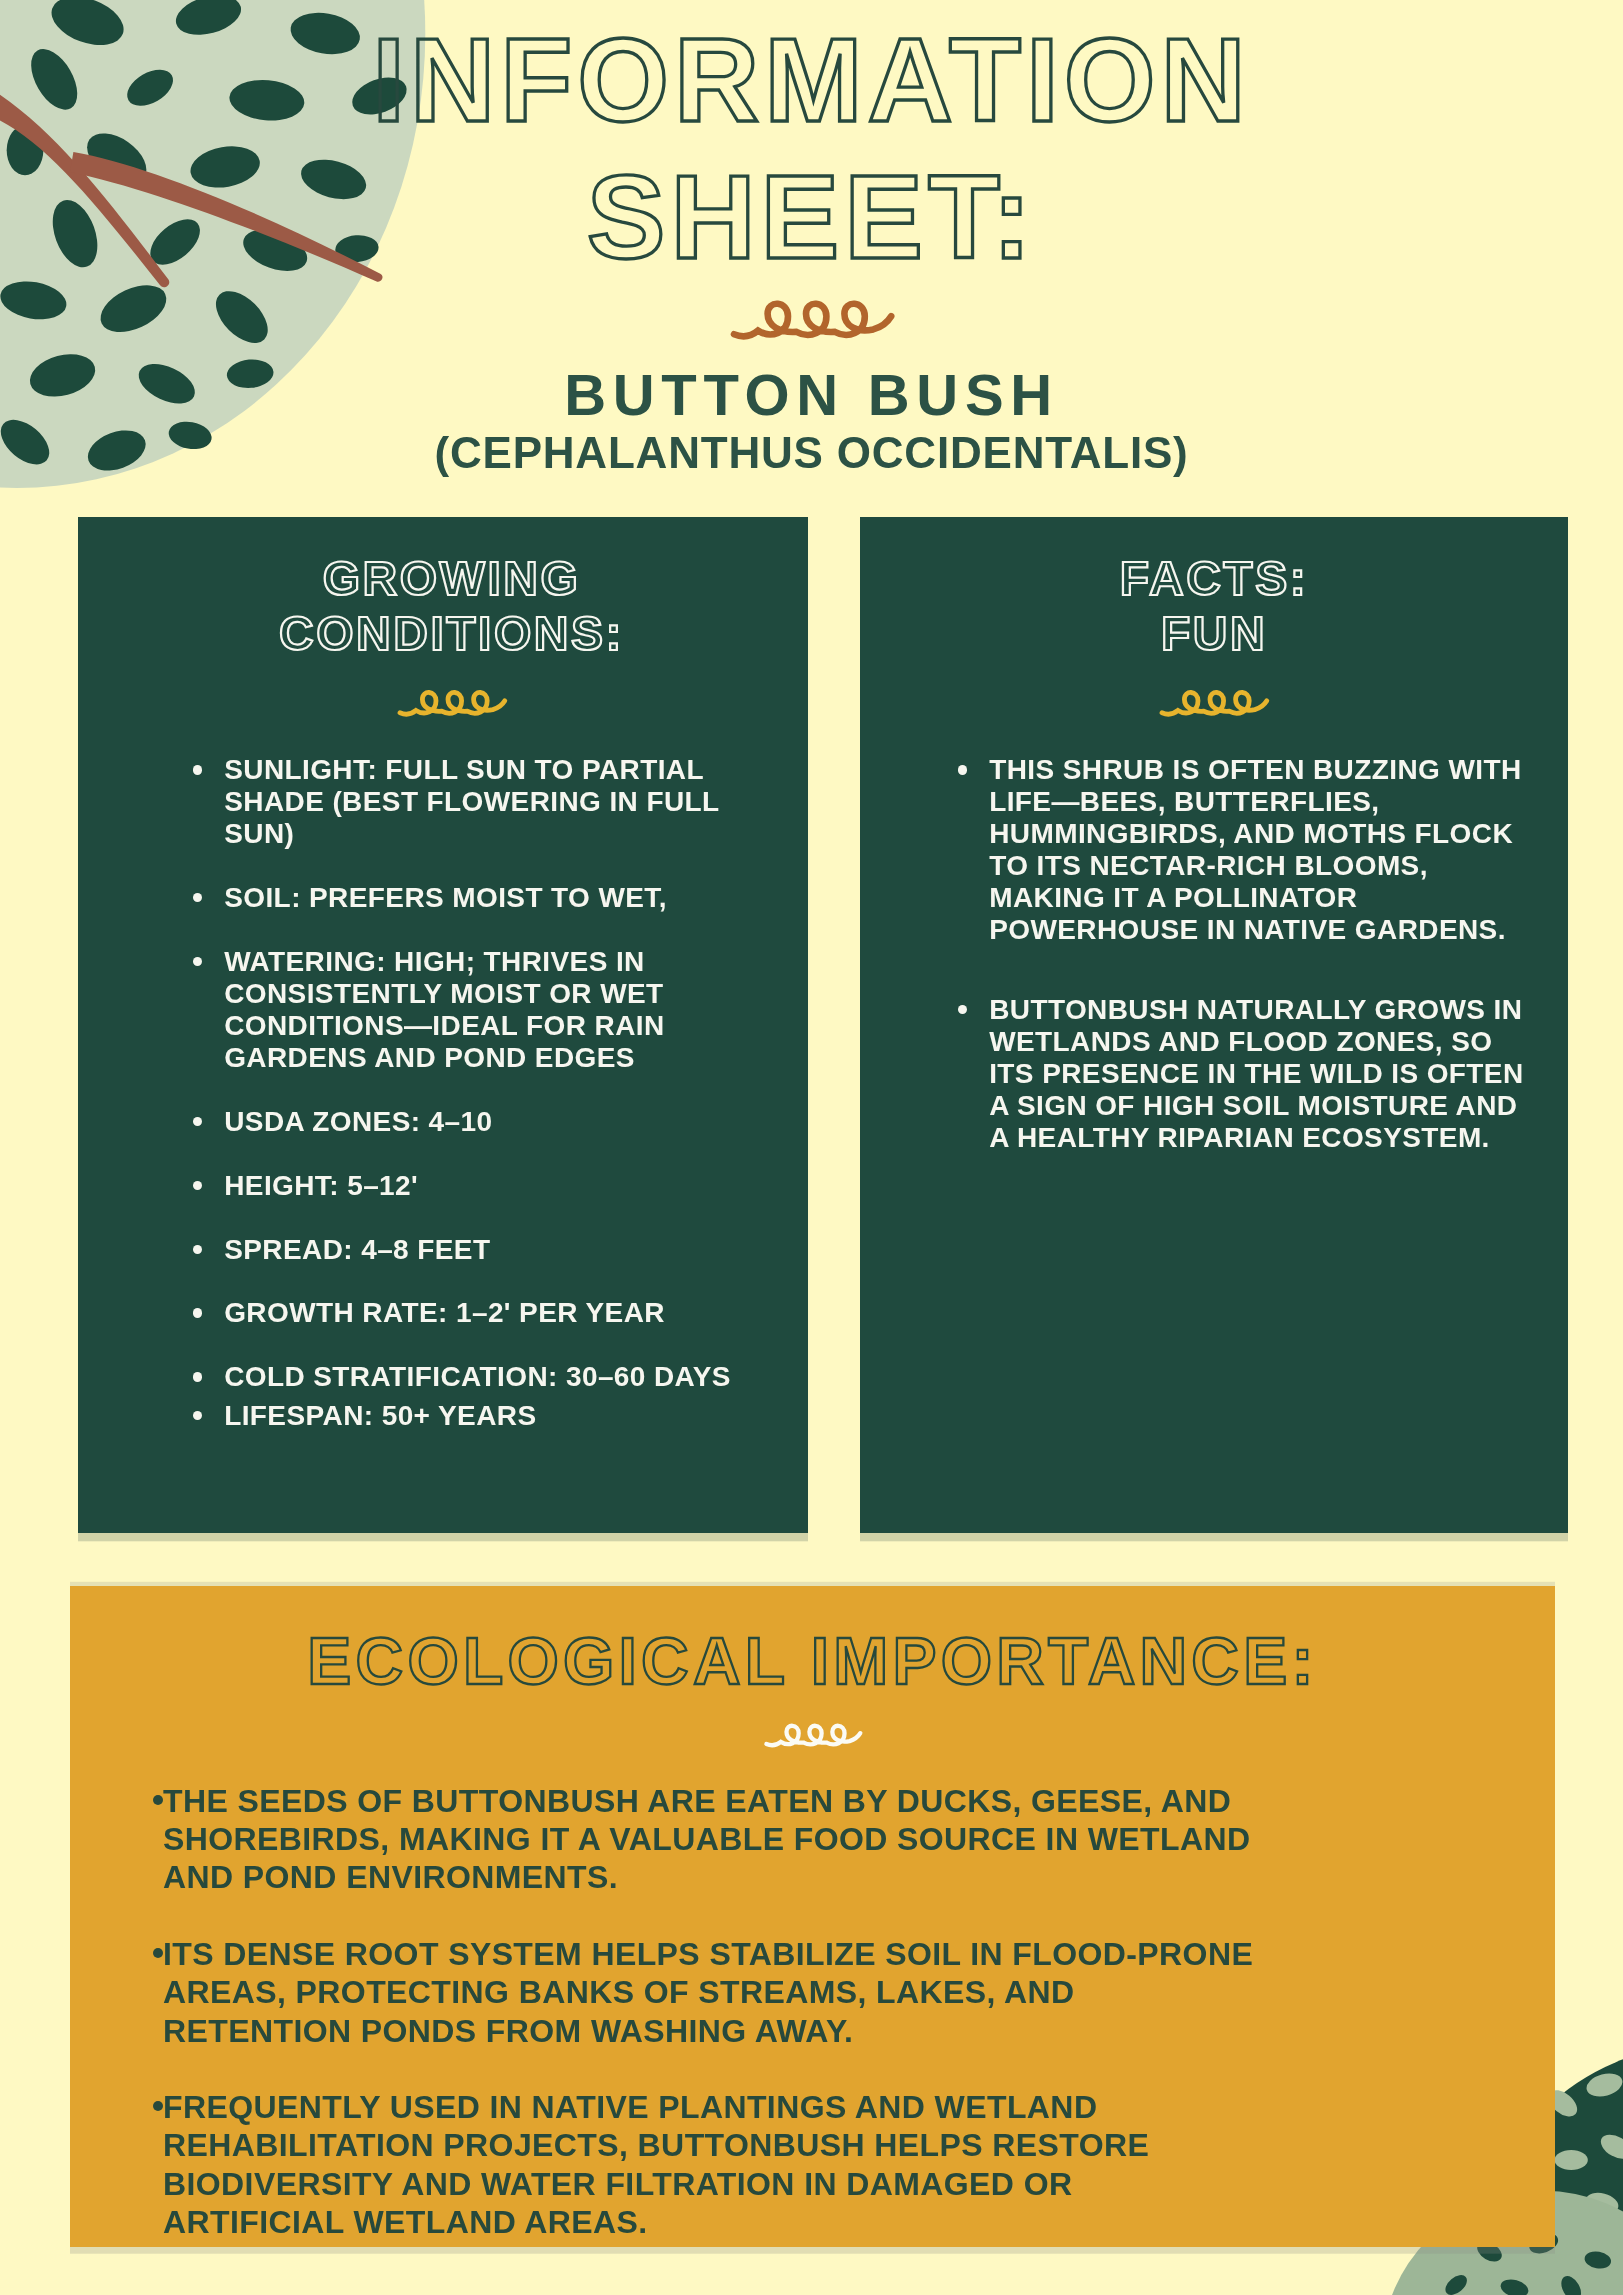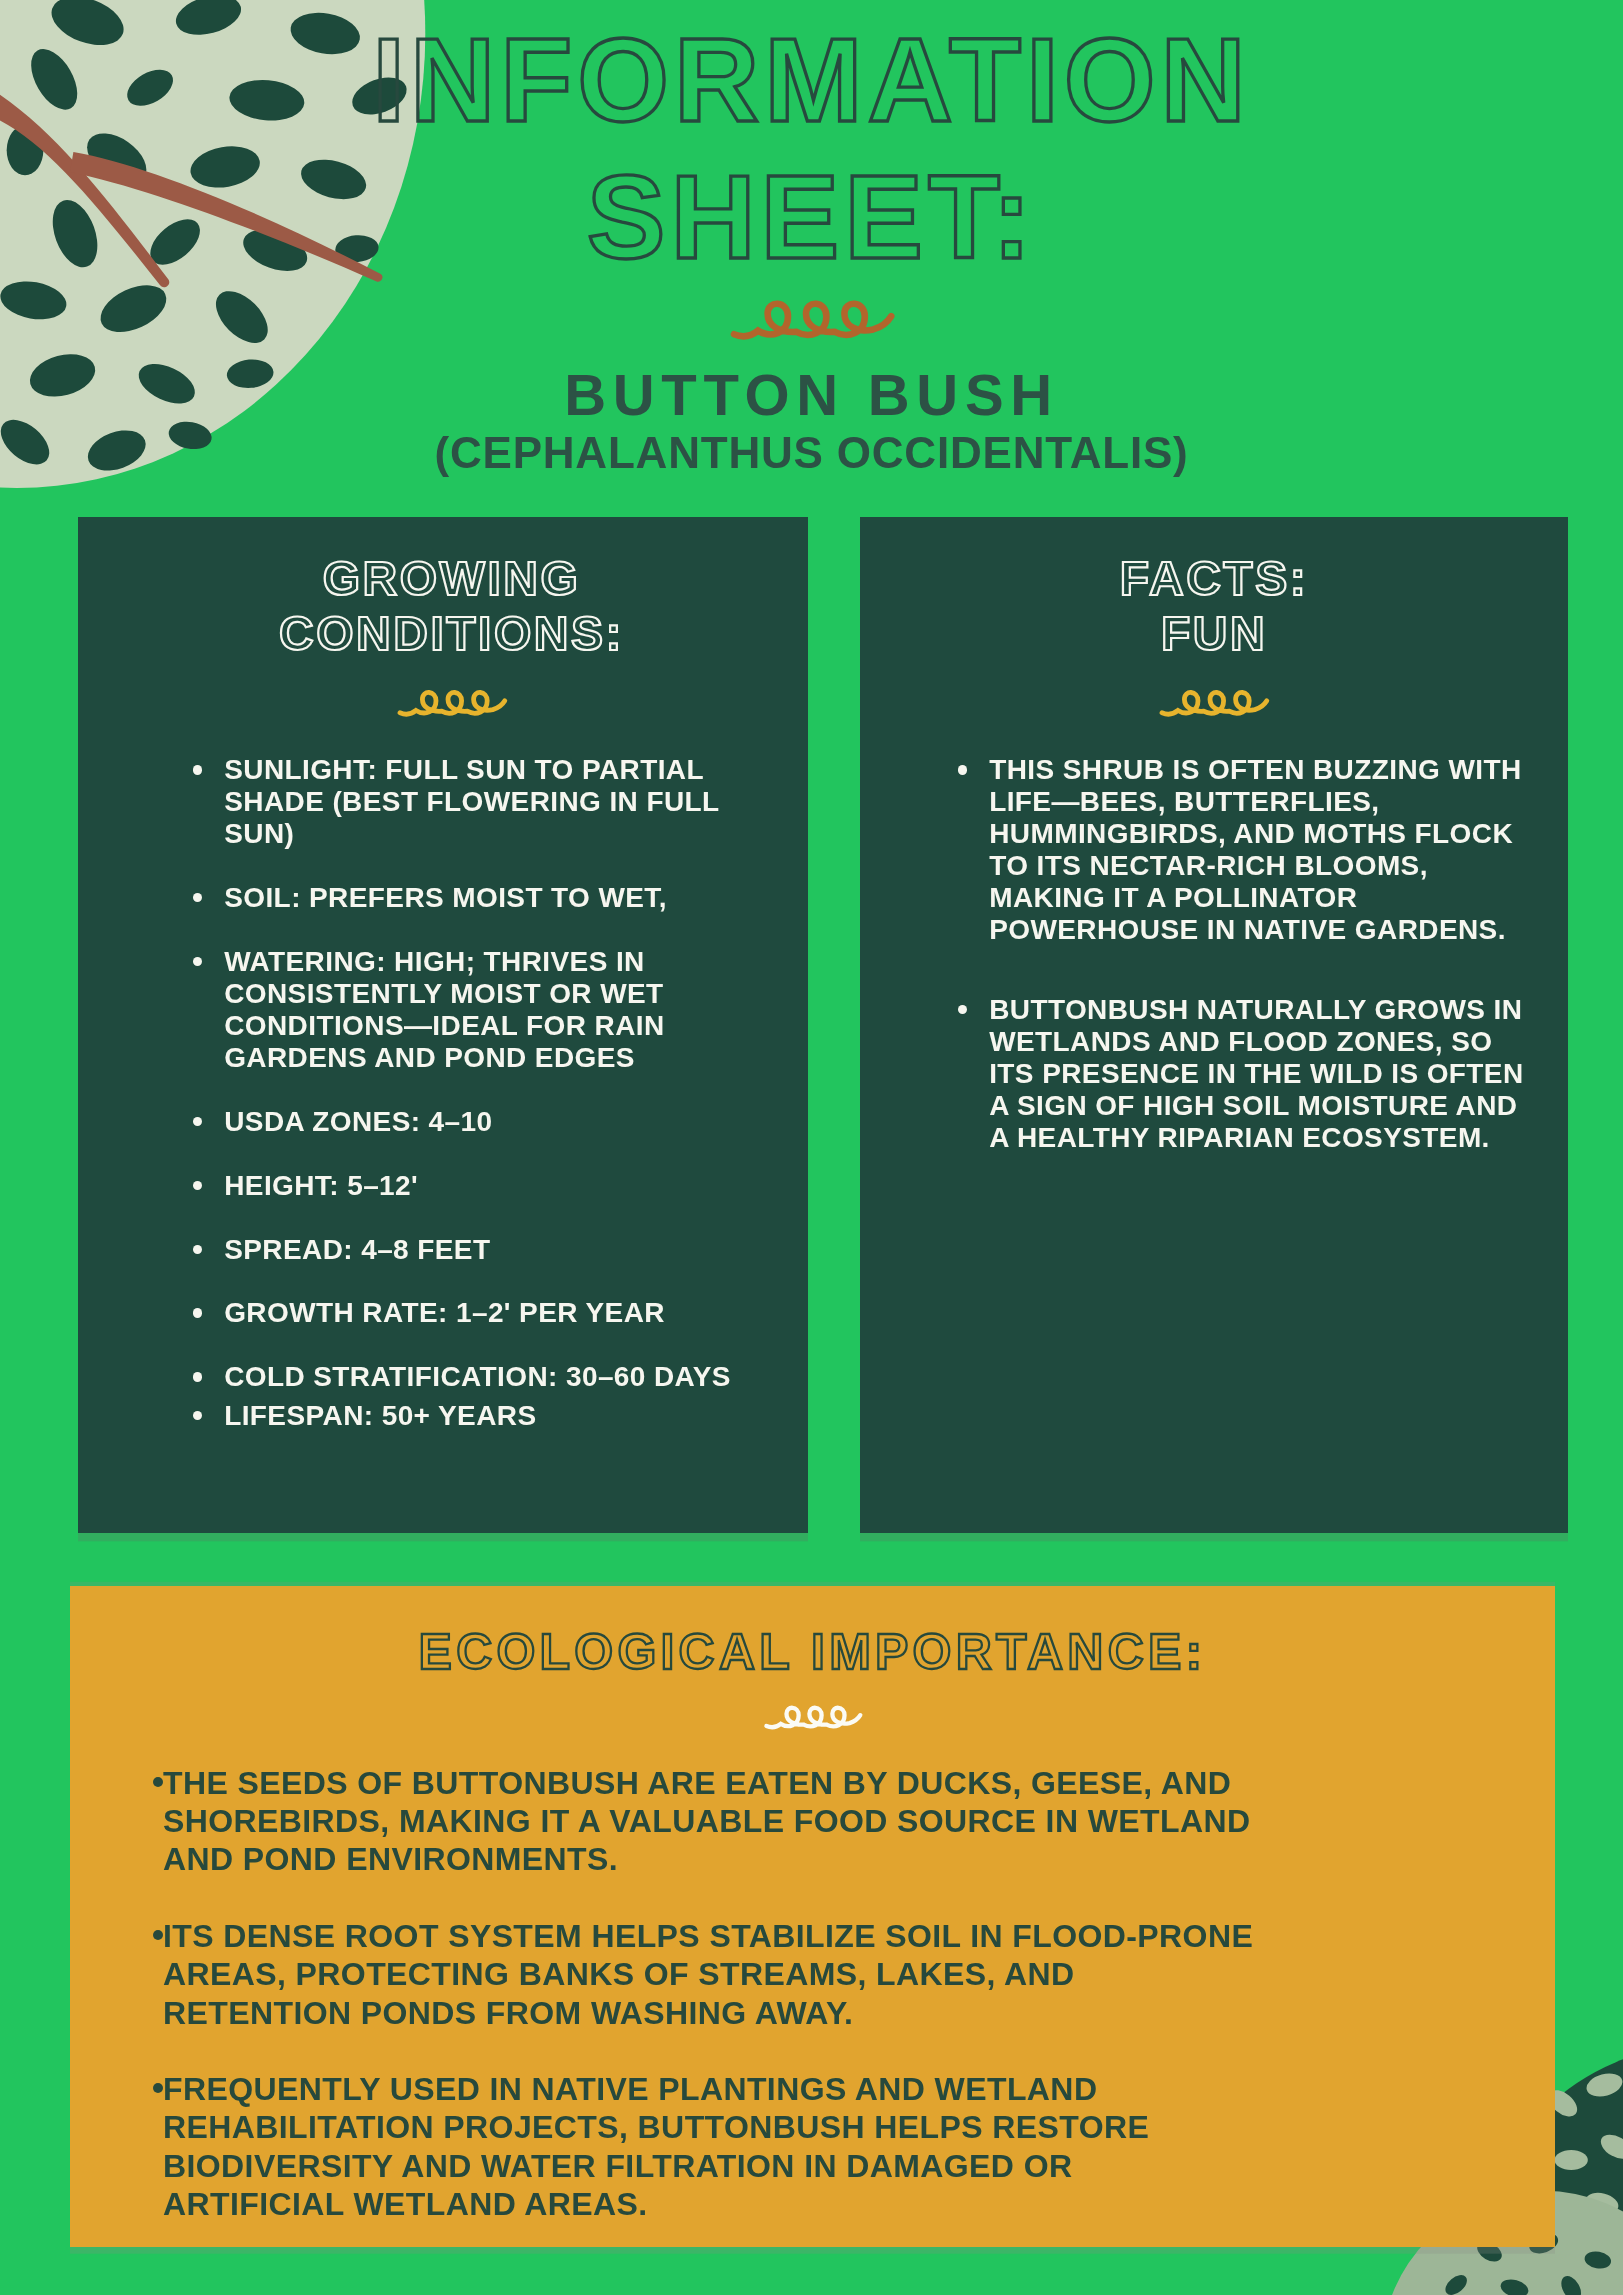--- a/index.html
+++ b/index.html
@@ -1,18 +1,18 @@
 <!DOCTYPE html>
 <html style="font-size:13.3px"><head>
 <meta charset="utf-8">
 <style>
   html,body{margin:0;padding:0;background:#e8e8e4;}
   .canvas{
     position:relative; width:1623px; height:2295px; overflow:hidden;
-    background:#22c55e; font-family:"Liberation Sans", sans-serif;
+    background:#fef9c3; font-family:"Liberation Sans", sans-serif;
   }
   
   .header{position:absolute;top:0;left:0;width:100%;text-align:center;padding-top:11.7px;}
   .title{
     font-weight:700; font-size:118px; line-height:1.16; letter-spacing:5px;
     color:transparent; -webkit-text-stroke:3.3px #27493e;
   }
   .squiggle{display:block;margin:0 auto;}
   .common-name{
     margin-top:10px; font-weight:700; font-size:58px; letter-spacing:6.7px; color:#2c5245;
@@ -42,21 +42,21 @@
   }
   .card.right ul.bullets li{margin-bottom:48px;}
   .card.left ul.bullets li:nth-child(8){margin-bottom:6.7px;}
   
   .eco-card{
     position:absolute; left:70px; top:1586px; width:1485px; height:661px;
     background:#e1a42f; color:#27493c;
     box-shadow:0 -4.2px 0 rgba(140,140,130,.22), 0 6.7px 0 rgba(140,140,130,.25);
   }
   .eco-head{
-    margin-top:37px; text-align:center; font-weight:700; font-size:50px; letter-spacing:4.2px;
+    margin-top:37px; text-align:center; font-weight:700; font-size:66px; letter-spacing:4.2px;
     color:transparent; -webkit-text-stroke:2.3px #27493c;
   }
   .eco-card .squiggle{margin-top:11.7px;}
   ul.eco-bullets{list-style:none; margin:28px 0 0 83px; padding:0; width:1101px;}
   ul.eco-bullets li{
     display:flex; margin-bottom:38px;
     font-weight:700; font-size:32px; line-height:1.2; letter-spacing:0.4px;
   }
   ul.eco-bullets li .dot{
     flex:none; width:10px; height:10px; border-radius:50%; background:currentColor; margin-top:13.3px;

